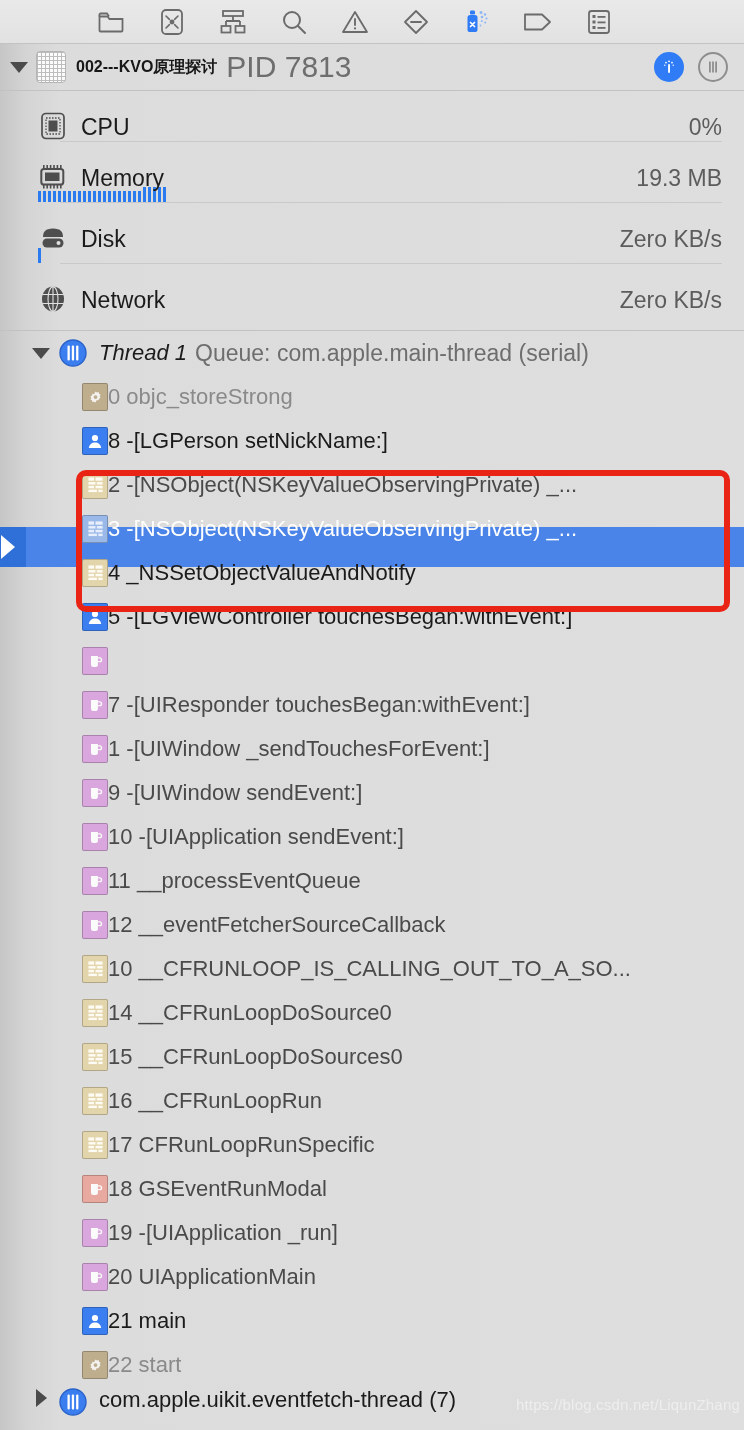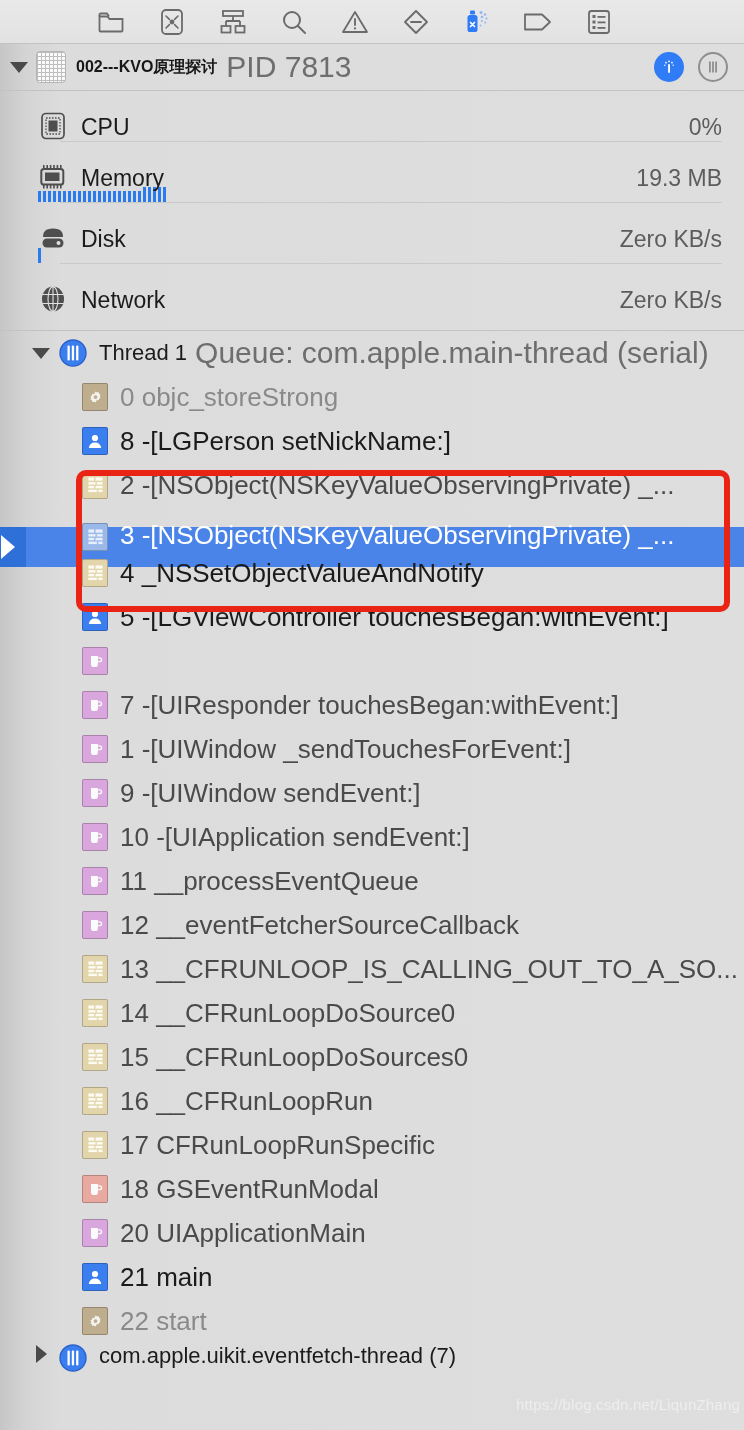--- a/index.html
+++ b/index.html
@@ -79,28 +79,28 @@
   .gauge-row { height: 50px; padding-left: 38px; align-items: flex-end; }
   .gauge-row .g-icon { width: 30px; height:30px; flex:0 0 30px; display:flex; align-items:center; justify-content:center;}
   .gauge-row .g-label { font-size:23px; color:#1b1b1b; margin-left:13px; }
   .gauge-row .g-value { margin-left:auto; font-size:23px; color:#5c5c5c; padding-right:22px; }
   .bars { height:16px; margin-left:38px; margin-top:-6px; display:flex; align-items:flex-end; gap:2px; }
   .bars i { display:block; width:3px; background:#2a7bf0; }
 
   
   #thread-row { height: 44px; padding-left: 30px; }
   #thread-row .t-icon { width:30px;height:30px;flex:0 0 30px; margin-left:6px;}
-  #thread-title { font-size:22px; color:#1b1b1b; margin-left:11px; white-space:nowrap;}
-  #thread-queue { font-size:30px; color:#6e6e6e; margin-left:8px; white-space:nowrap;}
+  #thread-title { font-size:22px; color:#1b1b1b; margin-left:11px; white-space:nowrap;font-style:italic;}
+  #thread-queue { font-size:23px; color:#6e6e6e; margin-left:8px; white-space:nowrap;}
 
   
   .frame-row { height: 44px; padding-left: 82px; }
   .frame-row .f-icon { width:26px; height:28px; flex:0 0 26px; border:1px solid rgba(0,0,0,.22); border-radius:2px; position:relative; }
   .frame-row .f-text {
-    font-size:26px; margin-left:12px; white-space:nowrap; overflow:hidden;
+    font-size:22px; white-space:nowrap; overflow:hidden;
     text-overflow: clip; color:#4a4a4a;
   }
   .frame-row.dim .f-text { color:#8a8a8a; }
   .frame-row.app .f-text { color:#1b1b1b; }
   .frame-row.selected { background:#4a84e8; }
   .frame-row.selected .f-text { color:#ffffff; }
 
   
   .ic-gear  { background:#bfae8e; }
   .ic-user  { background:#3a7ef0; border-color:#6da0f3; }
@@ -128,21 +128,21 @@
   }
 
   
   #selection-band {
     position:absolute; left:0; top:527px; width:744px; height:40px;
     background:#4a84e8; z-index:1;
   }
 
   #frames { position:relative; z-index:2; }
   .frame-row { position:relative; z-index:3; background:transparent; }
-  .frame-row.selected { background:transparent;align-items:flex-end; }
+  .frame-row.selected { background:transparent; }
 
   
   #watermark {
     position:absolute; right:4px; top:1396px;
     font-size:15px; color:#eeeeee; letter-spacing:.2px;
     font-family:"Liberation Sans", sans-serif;
   }
 
   
   #bottom-row { height:44px; padding-left:30px; align-items:flex-start; overflow:hidden;}
@@ -564,21 +564,21 @@
               <rect x="1.5" y="6.4" width="7.5" height="2.6"></rect>
               <rect x="10.4" y="6.4" width="6.1" height="2.6"></rect>
               <rect x="1.5" y="10.4" width="6" height="2.6"></rect>
               <rect x="9" y="10.4" width="7.5" height="2.6"></rect>
               <rect x="1.5" y="14.4" width="9" height="2.6"></rect>
               <rect x="12" y="14.4" width="4.5" height="2.6"></rect>
             </g>
           </svg>
         </span>
       </div>
-      <span class="f-text">13 __CFRUNLOOP_IS_CALLING_OUT_TO_A_SO...</span>
+      <span class="f-text">10 __CFRUNLOOP_IS_CALLING_OUT_TO_A_SO...</span>
     </div>
     <div class="row frame-row">
       <div class="f-icon ic-cf">
         <span class="glyph">
           <svg width="17" height="18" viewBox="0 0 18 19">
             <g fill="#fdfbf3">
               <rect x="1.5" y="1.5" width="6" height="3.4"></rect>
               <rect x="9" y="1.5" width="7.5" height="3.4"></rect>
               <rect x="1.5" y="6.4" width="7.5" height="2.6"></rect>
               <rect x="10.4" y="6.4" width="6.1" height="2.6"></rect>
@@ -662,20 +662,31 @@
     </div>
     <div class="row frame-row">
       <div class="f-icon ic-uikit">
         <span class="glyph">
           <svg width="15" height="16" viewBox="0 0 16 17">
             <path d="M3.2 3.2h7.4v9.2a2.4 2.4 0 0 1-2.4 2.4H5.6a2.4 2.4 0 0 1-2.4-2.4z" fill="#fbfbfb"></path>
             <path d="M10.8 5.2h1.6a2 2 0 0 1 0 4h-1.6" fill="none" stroke="#fbfbfb" stroke-width="1.5"></path>
           </svg>
         </span>
       </div>
+      <span class="f-text">19 -[UIApplication _run]</span>
+    </div>
+    <div class="row frame-row">
+      <div class="f-icon ic-uikit">
+        <span class="glyph">
+          <svg width="15" height="16" viewBox="0 0 16 17">
+            <path d="M3.2 3.2h7.4v9.2a2.4 2.4 0 0 1-2.4 2.4H5.6a2.4 2.4 0 0 1-2.4-2.4z" fill="#fbfbfb"></path>
+            <path d="M10.8 5.2h1.6a2 2 0 0 1 0 4h-1.6" fill="none" stroke="#fbfbfb" stroke-width="1.5"></path>
+          </svg>
+        </span>
+      </div>
       <span class="f-text">20 UIApplicationMain</span>
     </div>
     <div class="row frame-row app">
       <div class="f-icon ic-user">
         <span class="glyph">
           <svg width="16" height="16" viewBox="0 0 16 16">
             <circle cx="8" cy="5" r="3.1" fill="#fff"></circle>
             <path d="M1.8 15c.4-3.6 3-5.6 6.2-5.6s5.8 2 6.2 5.6z" fill="#fff"></path>
           </svg>
         </span>

